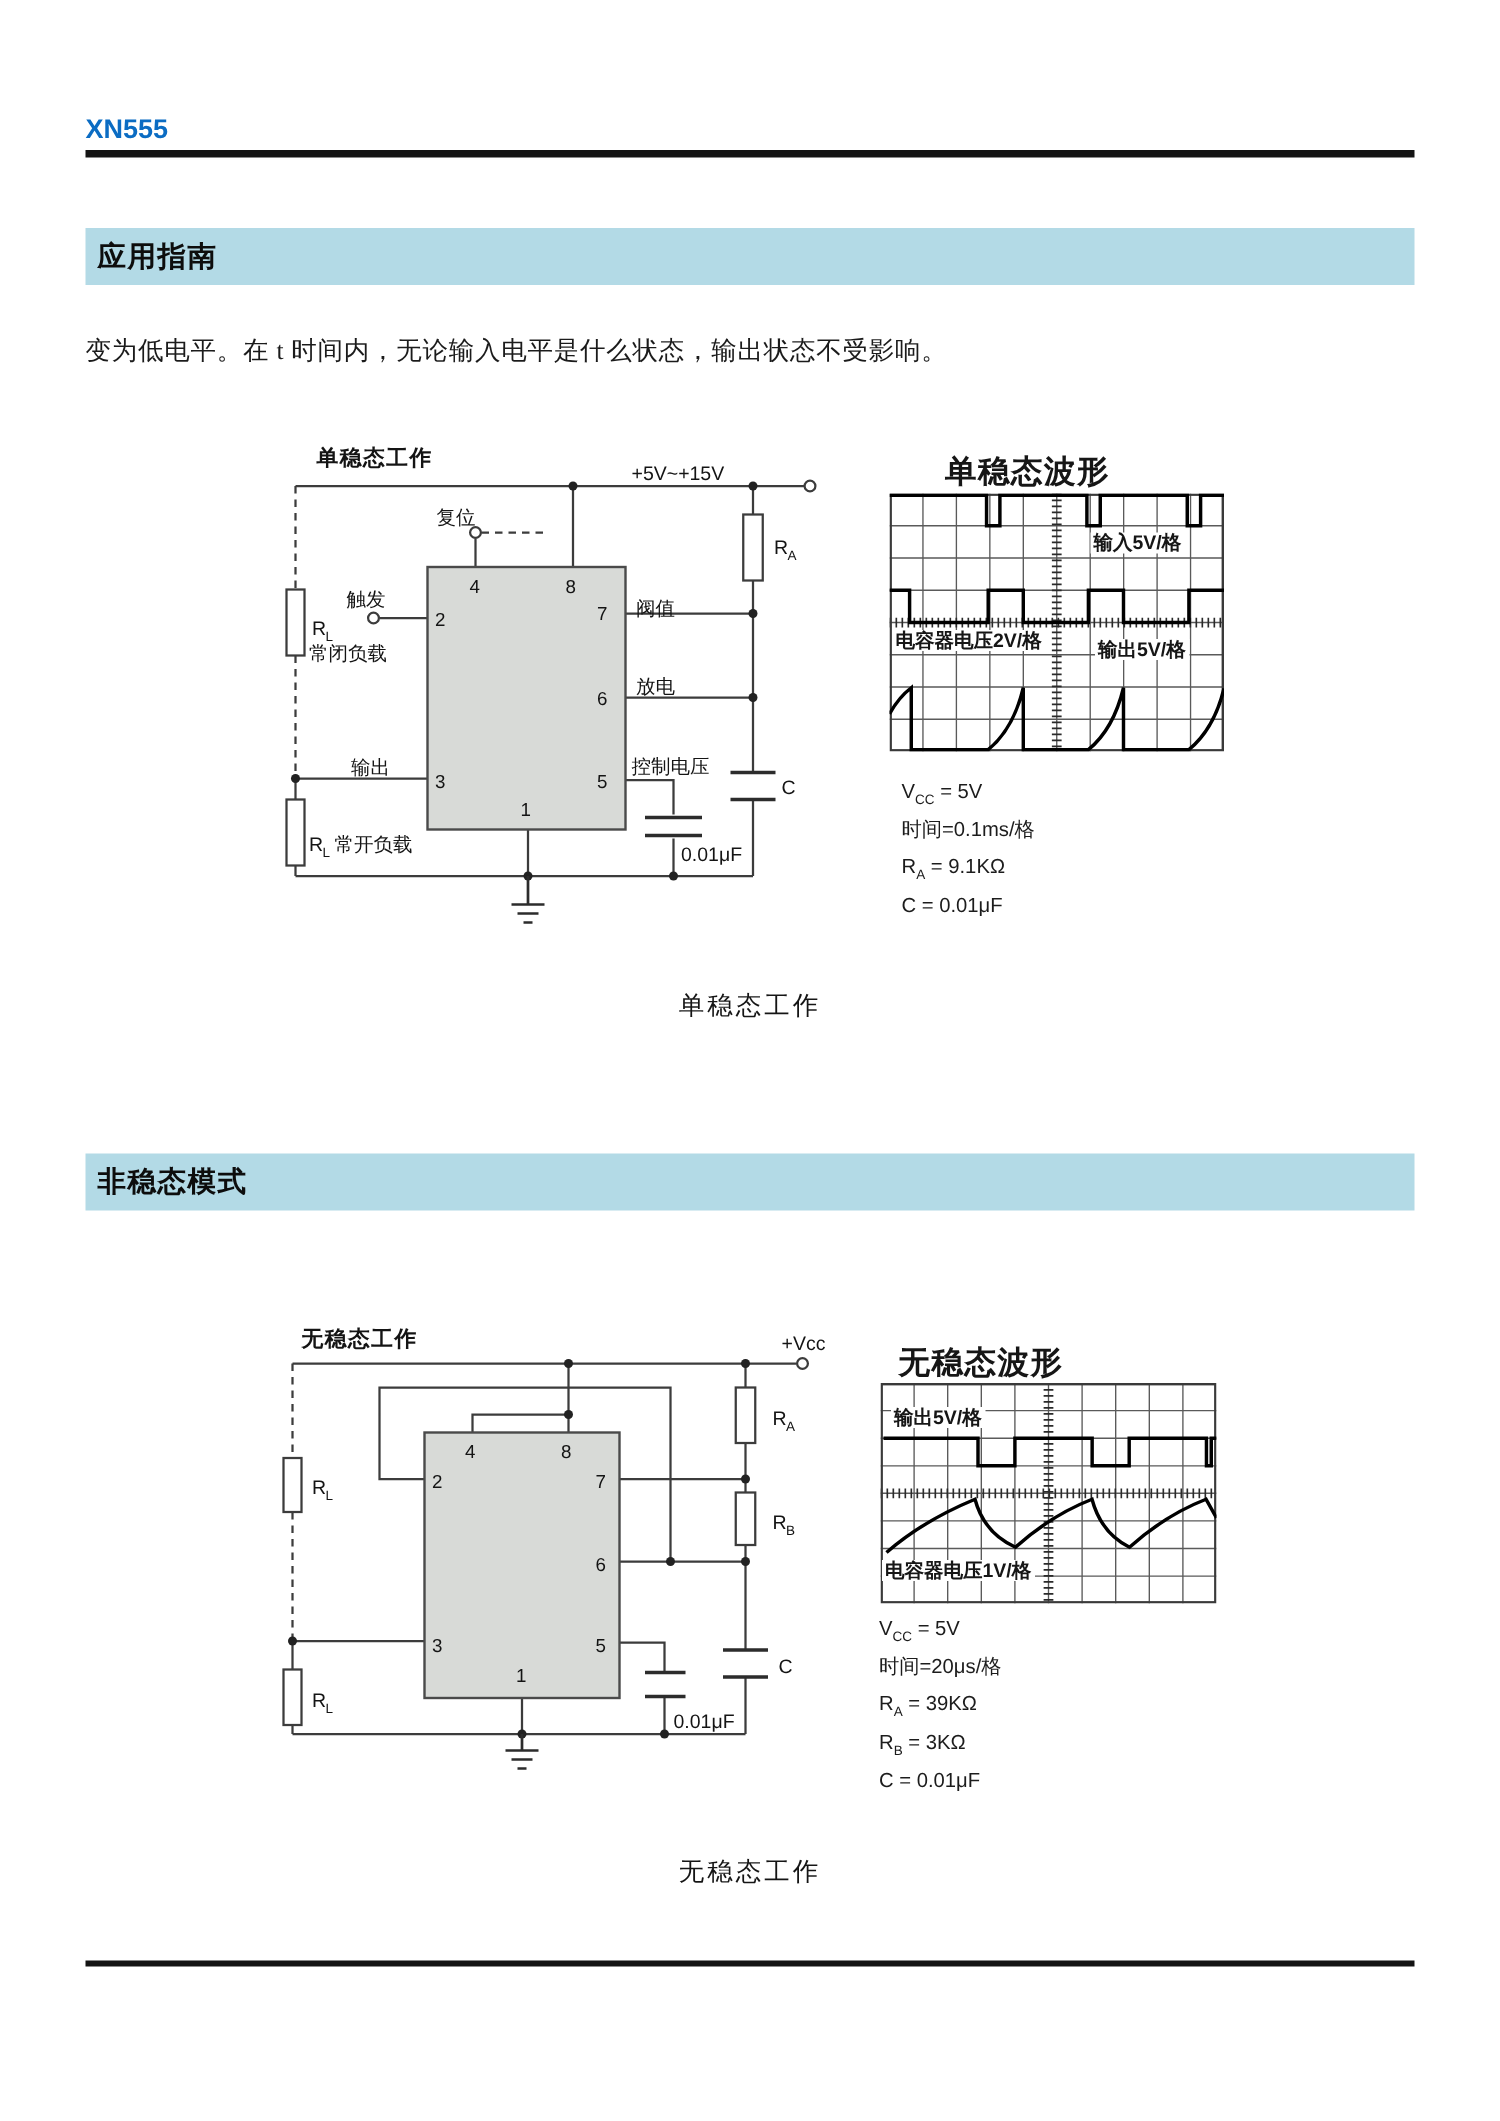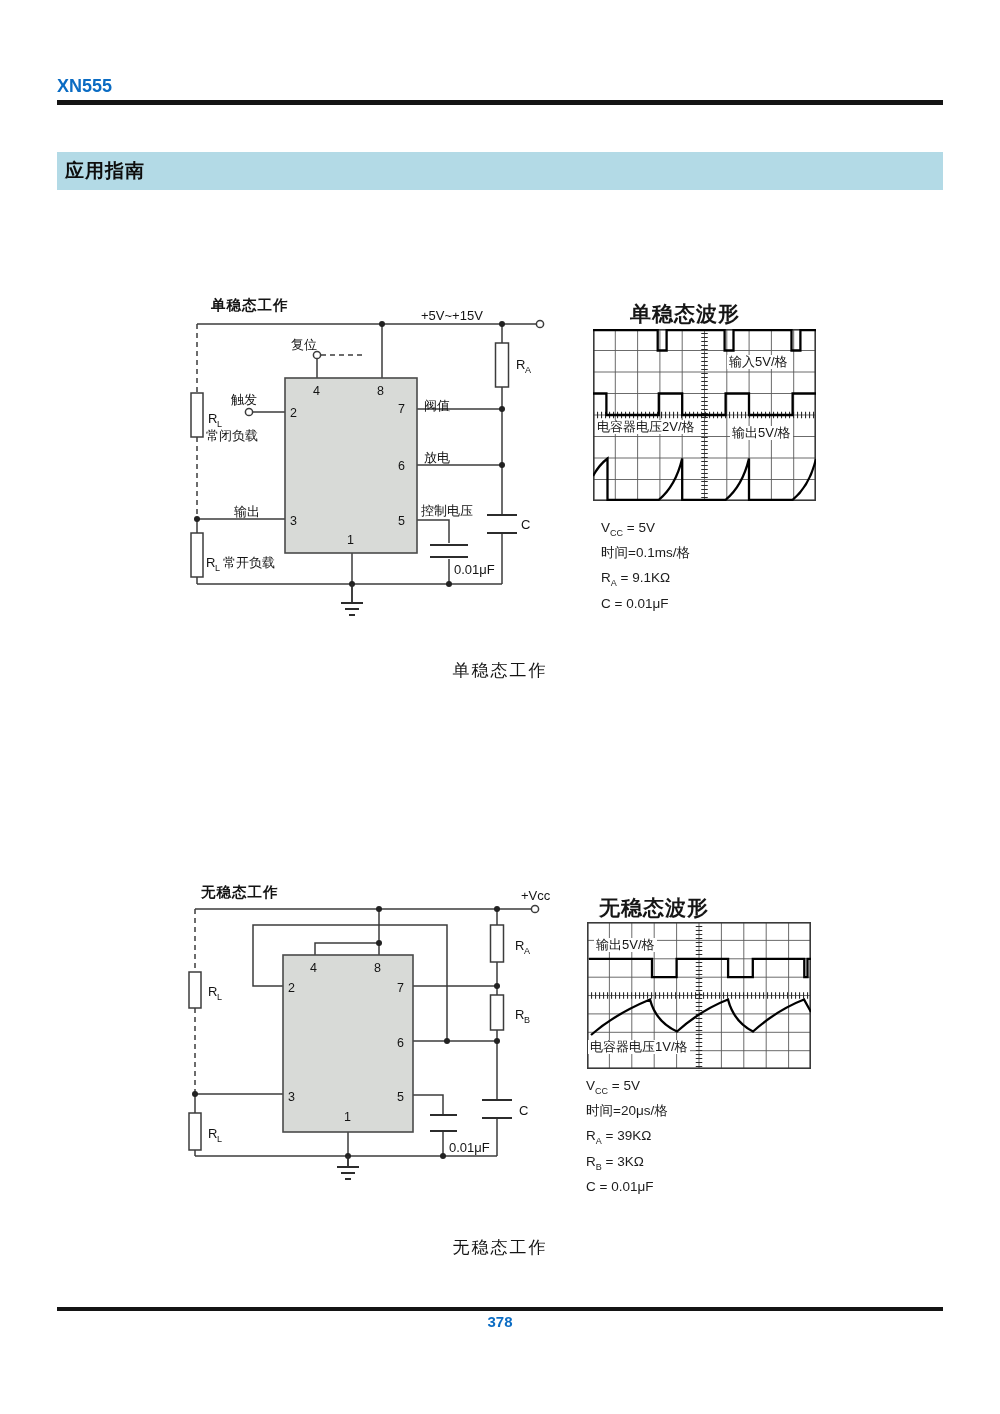--- a/index.html
+++ b/index.html
@@ -25,21 +25,21 @@
   .indent{text-indent:2.4em;}
   .caption{
     left:0;width:1000px;text-align:center;font-size:17px;color:#151515;letter-spacing:2px;
     font-family:"Liberation Sans","DejaVu Sans",sans-serif;
   }
   #caption-mono{top:659px;} #caption-astable{top:1236px;}
   
   .scope-title{font-size:21px;font-weight:bold;color:#161616;letter-spacing:1px;}
   #scope1-title{left:630px;top:300px;} #scope2-title{left:599px;top:894px;}
   .grid-label{
-    font-size:13px;font-weight:normal;color:#161616;background:#ffffff;
+    font-size:13px;font-weight:bold;color:#161616;background:#ffffff;
     padding:0 2px;line-height:14px;white-space:nowrap;
   }
   #wf1-input-label{left:727px;top:355px;}
   #wf1-output-label{left:730px;top:426px;}
   #wf1-cap-label{left:595px;top:420px;}
   #wf2-output-label{left:594px;top:938px;}
   #wf2-cap-label{left:588px;top:1040px;}
   .notes{font-size:13.5px;color:#1c1c1c;line-height:19.5px;white-space:nowrap;}
   #notes1{left:601px;top:518px;} #notes2{left:586px;top:1076px;}
   .notes sub{font-size:9px;}
@@ -70,20 +70,21 @@
 <div id="page">
 
   <div class="abs" id="doc-code">XN555</div>
   <div class="abs" id="top-rule"></div>
 
   <div class="abs band" id="band-1">
     <span>应用指南</span>
   </div>
 
   <div class="abs para" id="para-mono">
+    <div>变为低电平。在 t 时间内，无论输入电平是什么状态，输出状态不受影响。</div>
   </div>
 
   <svg class="abs" style="left:185px;top:295px;" width="375" height="335" viewBox="185 295 375 335">
 
     <path class="wire" d="M197,324 H536 M382,324 V378 M317,359 V378 M253,412 H285 M197,519 H285
       M417,409 H502 M417,465 H502 M417,520 H449 V543 M449,559 V584 M352,553 V584 M197,584 H502
       M502,324 V343 M502,387 V515 M502,533 V584 M197,519 V533 M197,577 V584"></path>
 
     <path class="wire-d" d="M197,324 V393 M197,437 V519 M321,355 H366"></path>
 
@@ -161,20 +162,23 @@
   <span class="abs grid-label" id="wf1-cap-label">电容器电压2V/格</span>
   <div class="abs notes" id="notes1">
     <div><span>V</span><sub>CC</sub><span> = 5V</span></div>
     <div><span>时间=0.1ms/格</span><sub></sub><span></span></div>
     <div><span>R</span><sub>A</sub><span> = 9.1KΩ</span></div>
     <div><span>C = 0.01μF</span><sub></sub><span></span></div>
   </div>
 
   <div class="abs caption" id="caption-mono">单稳态工作</div>
 
+  <div class="abs band" id="band-3">
+    <span>非稳态模式</span>
+  </div>
 
 
   <svg class="abs" style="left:185px;top:880px;" width="375" height="320" viewBox="185 880 375 320">
     <path class="wire" d="M195,909 H531 M379,909 V955 M315,955 V943 H379 M283,986 H253 V925 H447 V1041
       M413,986 H497 M413,1041 H497 M195,1094 H283 M413,1095 H443 V1115 M443,1131 V1156 M348,1132 V1156
       M195,1156 H497 M497,909 V925 M497,962 V995 M497,1030 V1100 M497,1118 V1156 M195,1094 V1113 M195,1150 V1156"></path>
     <path class="wire-d" d="M195,909 V972 M195,1008 V1094"></path>
     <rect class="icbox" x="283" y="955" width="130" height="177"></rect>
     <rect class="rbox" x="189" y="972" width="12" height="36"></rect>
     <rect class="rbox" x="189" y="1113" width="12" height="37"></rect>
@@ -237,15 +241,14 @@
     <div><span>V</span><sub>CC</sub><span> = 5V</span></div>
     <div><span>时间=20μs/格</span><sub></sub><span></span></div>
     <div><span>R</span><sub>A</sub><span> = 39KΩ</span></div>
     <div><span>R</span><sub>B</sub><span> = 3KΩ</span></div>
     <div><span>C = 0.01μF</span><sub></sub><span></span></div>
   </div>
 
   <div class="abs caption" id="caption-astable">无稳态工作</div>
 
   <div class="abs" id="footer-rule"></div>
-  <div class="abs" id="page-number">378</div>
 
 </div>
 
 </body></html>

